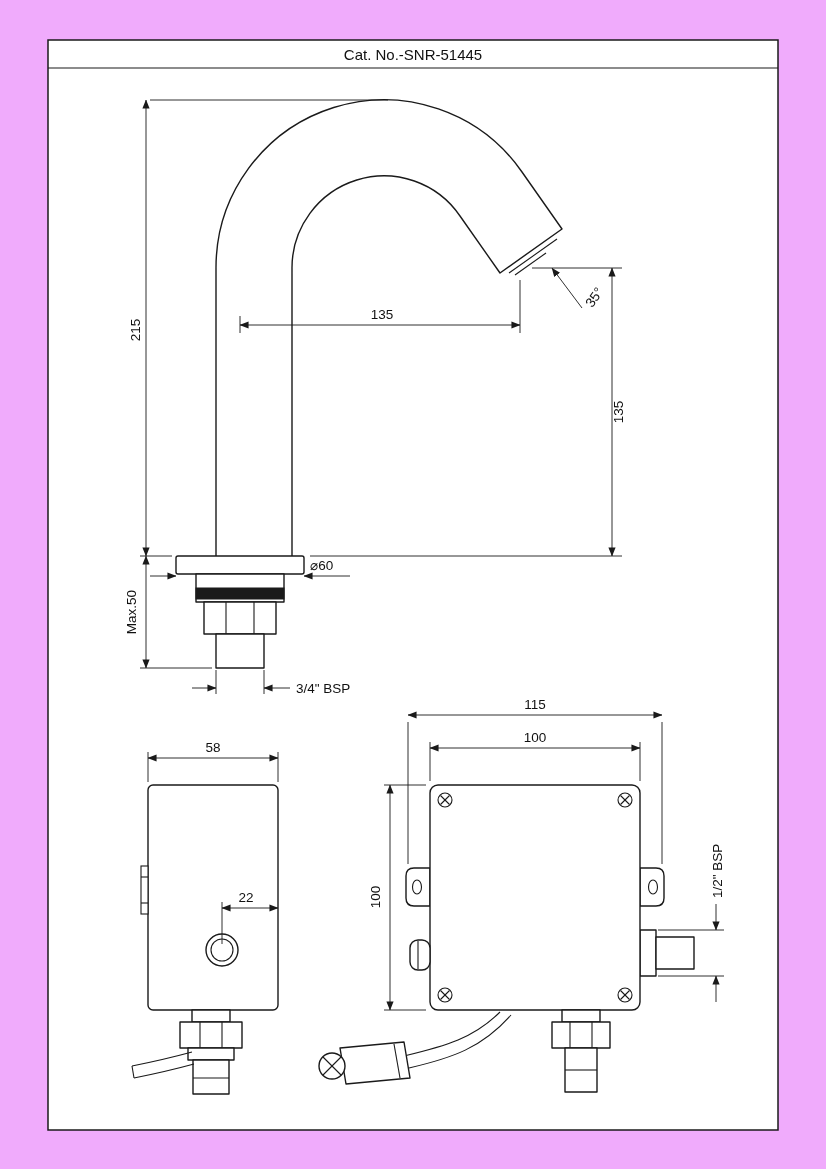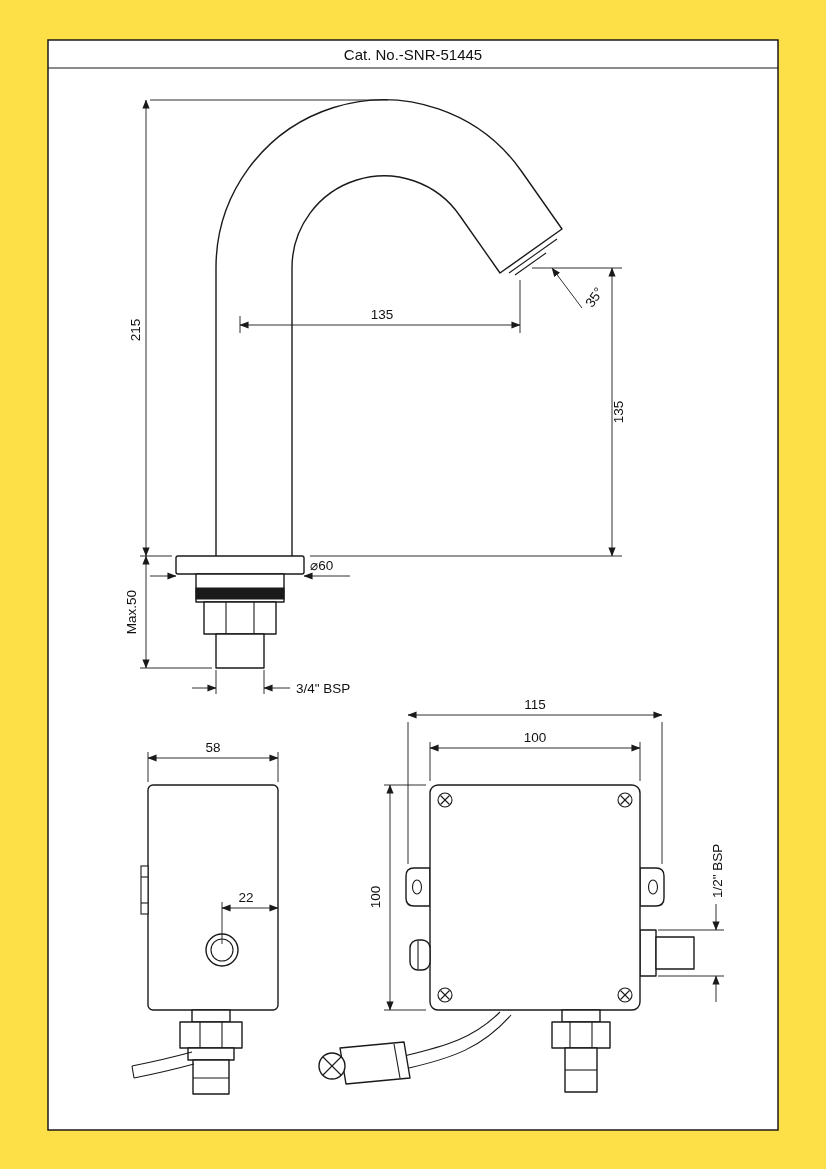--- a/index.html
+++ b/index.html
@@ -1,17 +1,17 @@
 <!DOCTYPE html>
 <html><head>
 <meta charset="utf-8">
 <style>
   html,body{margin:0;padding:0;background:#ffffff;}
   body{font-family:"Liberation Sans", sans-serif;}
-  .page{width:826px;height:1169px;position:relative;background:#fde047;margin:0 auto;}
+  .page{width:826px;height:1169px;position:relative;background:#f0abfc;margin:0 auto;}
   svg{display:block;}
   .obj{stroke:#1a1a1a;stroke-width:1.4;fill:none;stroke-linejoin:round;stroke-linecap:round;}
   .obj-thin{stroke:#1a1a1a;stroke-width:1.1;fill:none;}
   .fillwhite{fill:#ffffff;}
   .filldark{fill:#1a1a1a;stroke:#1a1a1a;stroke-width:1;}
   .dim{stroke:#1a1a1a;stroke-width:0.9;fill:none;}
   .dimtxt{font-family:"Liberation Sans", sans-serif;font-size:13.5px;fill:#111;}
   .titletxt{font-family:"Liberation Sans", sans-serif;font-size:15px;fill:#111;}
 </style>
 </head>

